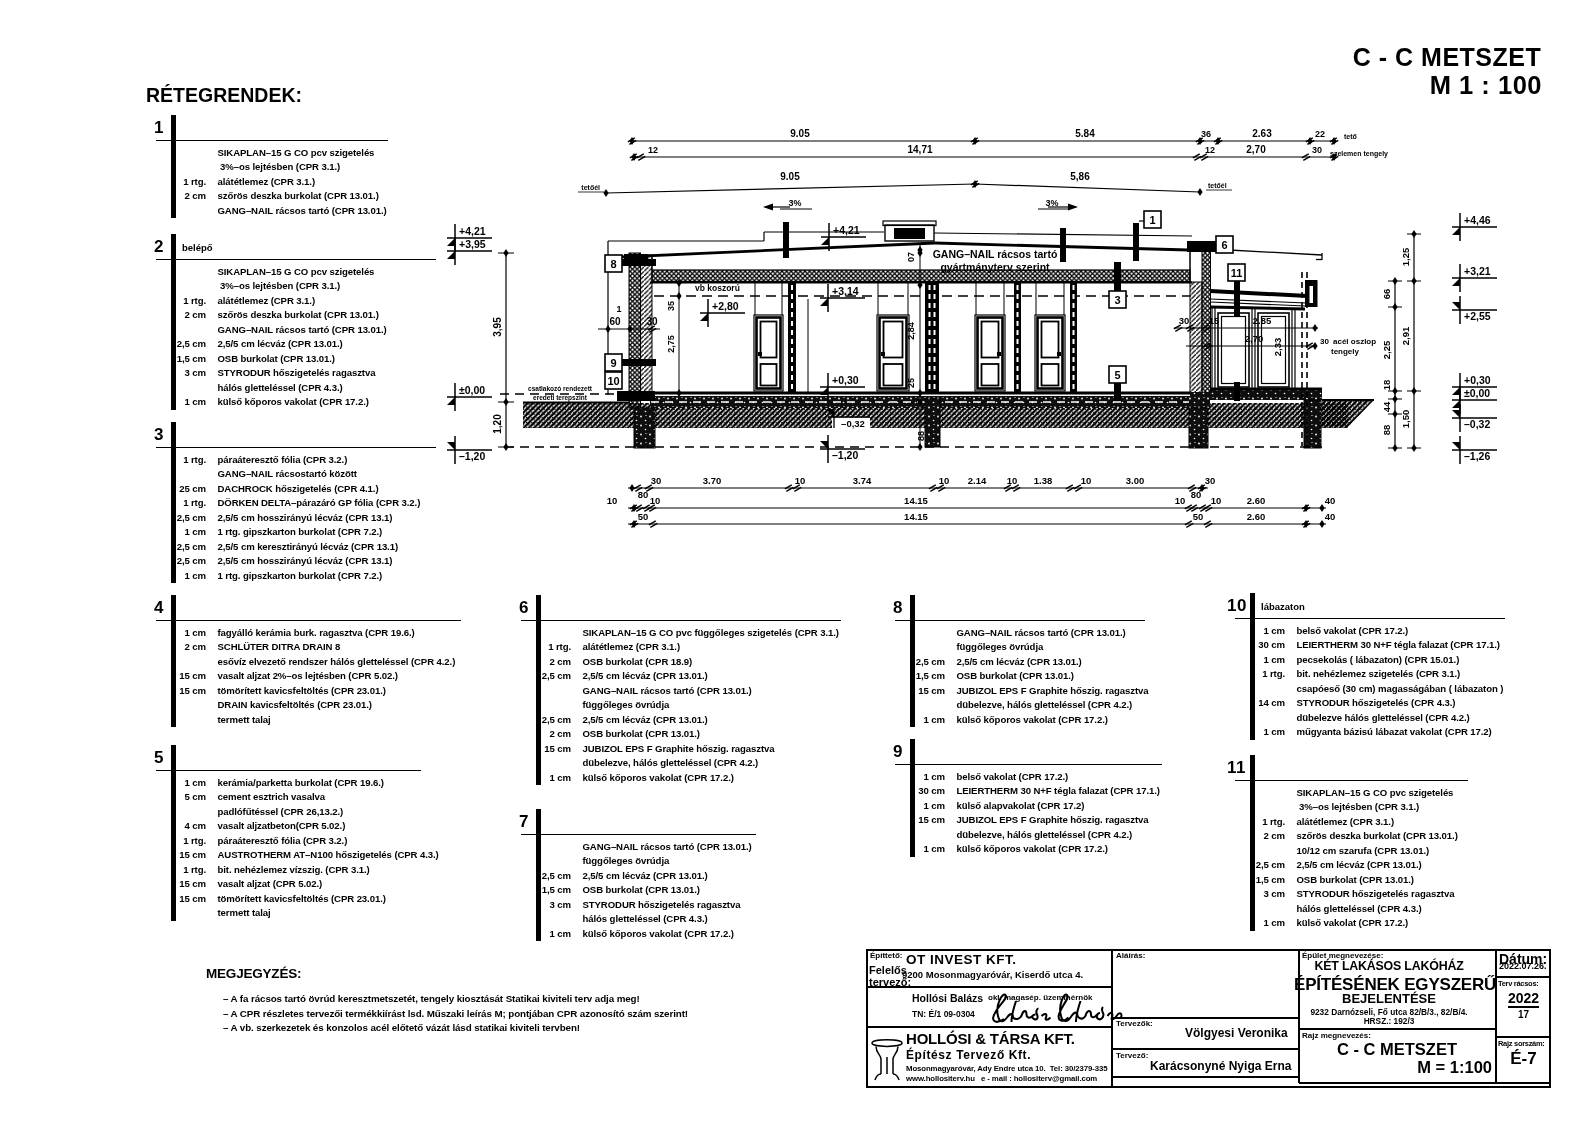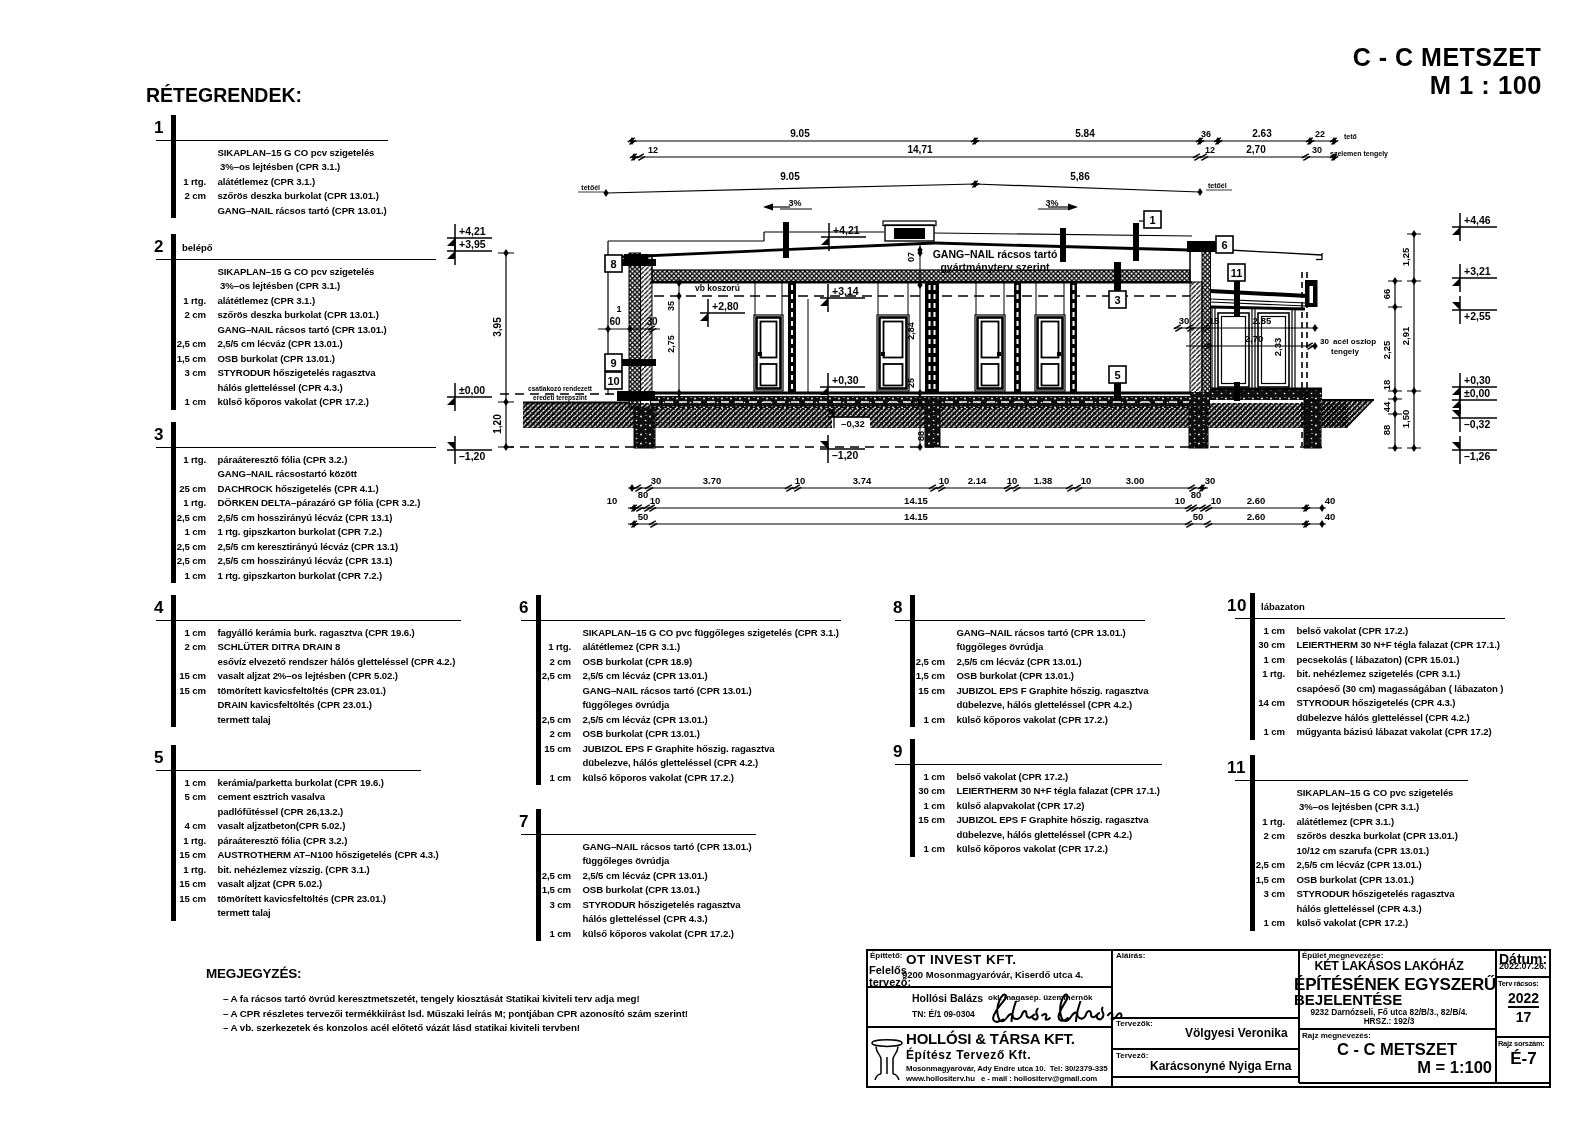--- a/index.html
+++ b/index.html
@@ -1149,31 +1149,31 @@
 <div class="tbt" style="left:906px;top:1064px;font-size:7.8px;letter-spacing:-0.1px">Mosonmagyaróvár, Ady Endre utca 10.&nbsp;&nbsp;Tel: 30/2379-335</div>
 <div class="tbt" style="left:906px;top:1074px;font-size:7.8px;letter-spacing:-0.1px">www.hollositerv.hu&nbsp;&nbsp;&nbsp;e - mail : hollositerv@gmail.com</div>
 <div class="tbt" style="left:1116px;top:951px;font-size:8px">Aláírás:</div>
 <div class="tbt" style="left:1116px;top:1019px;font-size:8px">Tervezők:</div>
 <div class="tbt" style="left:1185px;top:1026px;font-size:12px">Völgyesi Veronika</div>
 <div class="tbt" style="left:1116px;top:1051px;font-size:8px">Tervező:</div>
 <div class="tbt" style="left:1150px;top:1059px;font-size:12px">Karácsonyné Nyiga Erna</div>
 <div class="tbt" style="left:1302px;top:951px;font-size:8px">Épület megnevezése:</div>
 <div class="tbt" style="left:1294px;top:959px;font-size:12.4px;width:190px;text-align:center;letter-spacing:-0.2px">KÉT LAKÁSOS LAKÓHÁZ</div>
 <div class="tbt" style="left:1294px;top:975px;font-size:17px;width:190px;text-align:center;letter-spacing:-0.2px">ÉPÍTÉSÉNEK EGYSZERŰ</div>
-<div class="tbt" style="left:1294px;top:991px;font-size:15px;width:190px;text-align:left">BEJELENTÉSE</div>
+<div class="tbt" style="left:1294px;top:991px;font-size:13px;width:190px;text-align:center">BEJELENTÉSE</div>
 <div class="tbt" style="left:1294px;top:1007px;font-size:8.3px;width:190px;text-align:center">9232 Darnózseli, Fő utca 82/B/3., 82/B/4.</div>
 <div class="tbt" style="left:1294px;top:1016px;font-size:8.3px;width:190px;text-align:center">HRSZ.: 192/3</div>
 <div class="tbt" style="left:1302px;top:1031px;font-size:8px">Rajz megnevezés:</div>
 <div class="tbt" style="left:1302px;top:1040px;font-size:16.5px;width:190px;text-align:center">C - C METSZET</div>
 <div class="tbt" style="left:1302px;top:1058px;font-size:16.5px;width:190px;text-align:right">M = 1:100</div>
 <div class="tbt" style="left:1499px;top:951px;font-size:14px">Dátum:</div>
 <div class="tbt" style="left:1499px;top:961px;font-size:9px">2022.07.26.</div>
 <div class="tbt" style="left:1498px;top:979px;font-size:7.5px;letter-spacing:-0.3px">Terv rácsos:</div>
 <div class="tbt" style="left:1496px;top:990px;font-size:14px;width:55px;text-align:center"><span style="border-bottom:2px solid #000">2022</span></div>
-<div class="tbt" style="left:1496px;top:1009px;font-size:14px;width:55px;text-align:center">17</div>
+<div class="tbt" style="left:1496px;top:1009px;font-size:10px;width:55px;text-align:center">17</div>
 <div class="tbt" style="left:1498px;top:1039px;font-size:7.5px;letter-spacing:-0.3px">Rajz sorszám:</div>
 <div class="tbt" style="left:1496px;top:1049px;font-size:17px;width:55px;text-align:center">É-7</div>
 
 <svg width="34" height="46" style="left:870px;top:1036px" viewBox="0 0 34 46">
 <g fill="none" stroke="#000" stroke-width="1.5">
 <path d="M2,7 C2,2.5 32,2.5 32,7 C32,11.5 2,11.5 2,7 z"></path>
 <path d="M6,10.5 C6,17 11,19 11,23 L11,38 M23,38 L23,23 C23,19 28,17 28,10.5"></path>
 <path d="M11,38 C8,38 6,41 5,44 M23,38 C26,38 28,41 29,44"></path>
 <path d="M17,21 L17,38"></path>
 </g>

